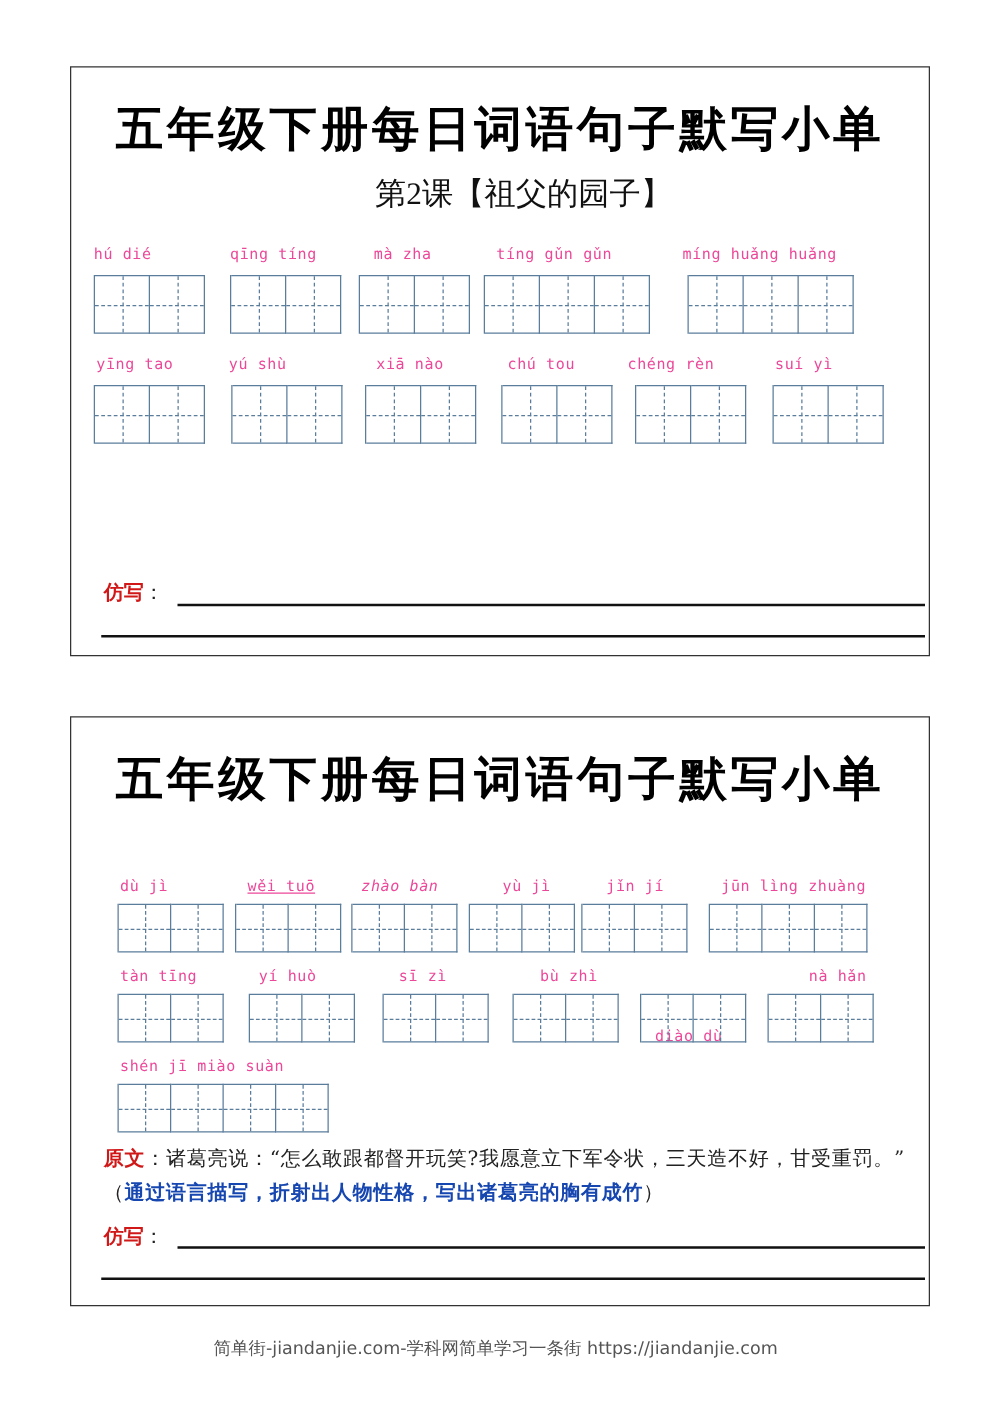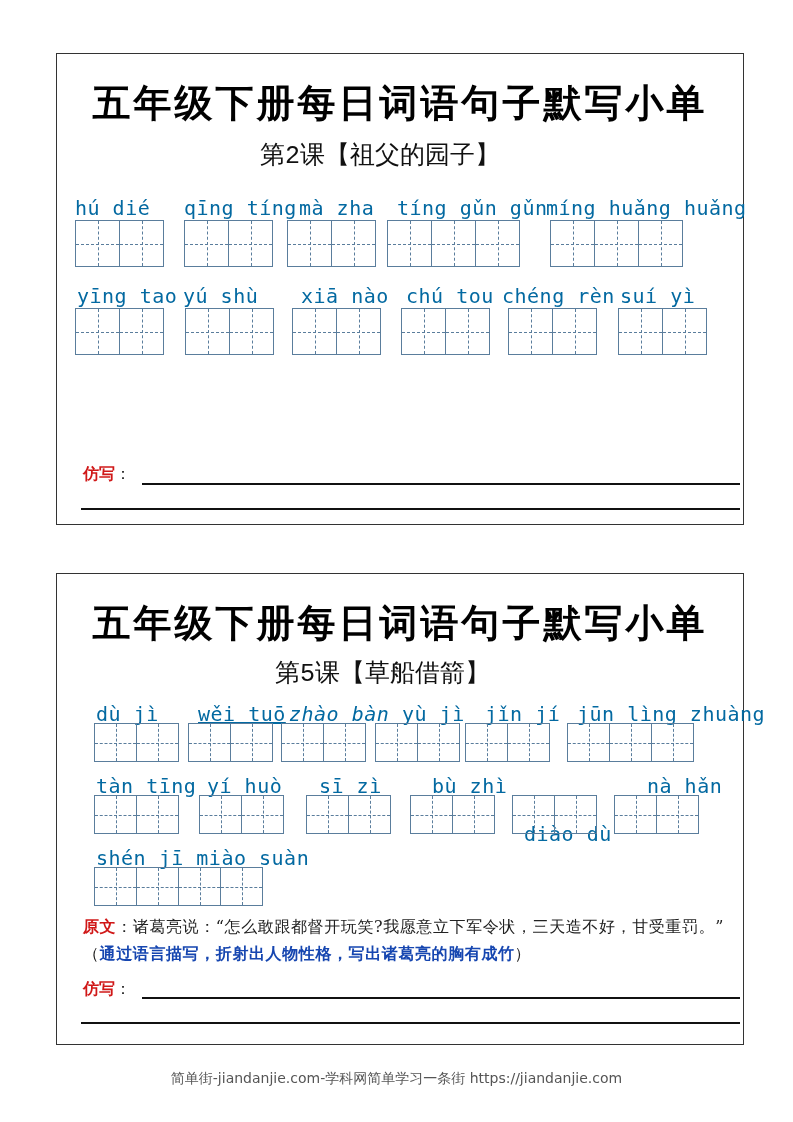--- a/index.html
+++ b/index.html
@@ -12,26 +12,26 @@
     position: absolute; left: 56px; width: 688px;
     border: 1.5px solid #333; background: #fff; box-sizing: border-box;
   }
   .card-title {
     position: absolute; left: 0; right: 0; text-align: center;
     font-family: "DejaVu Serif", serif; font-weight: bold; font-size: 38px;
     letter-spacing: 3px; color: #000;
   }
   .lesson-title {
     position: absolute; text-align: left;
-    font-family: Liberation Mono, monospace; font-size: 25px; color: #111;
+    font-family: Liberation Serif, serif; font-size: 25px; color: #111; margin-left: 40px;
   }
   .word { position: absolute; }
   .pinyin {
     position: absolute; left: 0; white-space: nowrap;
-    font-family: "DejaVu Sans Mono", monospace; font-size: 20px; color: #0369a1;
+    font-family: "DejaVu Sans Mono", monospace; font-size: 12px; color: #ec4899;
     letter-spacing: 0.5px;
   }
   .boxes { position: absolute; display: flex; border-left: 1.5px solid #5a7d9c; }
   .cell {
     position: relative; box-sizing: border-box;
     border-top: 1.5px solid #5a7d9c; border-bottom: 1.5px solid #5a7d9c;
     border-right: 1.5px solid #5a7d9c;
   }
   .cell::before {
     content: ""; position: absolute; left: 50%; top: 0; bottom: 0;
@@ -151,21 +151,20 @@
 
   <div class="imitate" style="top:410px;">
     <span class="label-red">仿写</span><span>：</span>
   </div>
   <div class="line" style="left:85px; width:598px; top:429px;"></div>
   <div class="line" style="left:24px; width:659px; top:454px;"></div>
 </div>
 
 <div class="card" style="top:573px; height:472px;">
   <div class="card-title" style="top:24px;">五年级下册每日词语句子默写小单</div>
-  <div class="lesson-title" style="left:218px; top:82px;">第5课【草船借箭】</div>
 
   <div class="word" style="left:37px; top:128px;">
     <span class="pinyin" style="left:2px;">dù jì</span>
     <div class="boxes" style="top:21px;">
         <div class="cell" style="width:42px;height:39px"></div>
         <div class="cell" style="width:42px;height:39px"></div>
       </div>
   </div>
   <div class="word" style="left:131px; top:128px;">
     <span class="pinyin" style="left:10px;text-decoration:underline;">wěi tuō</span>

